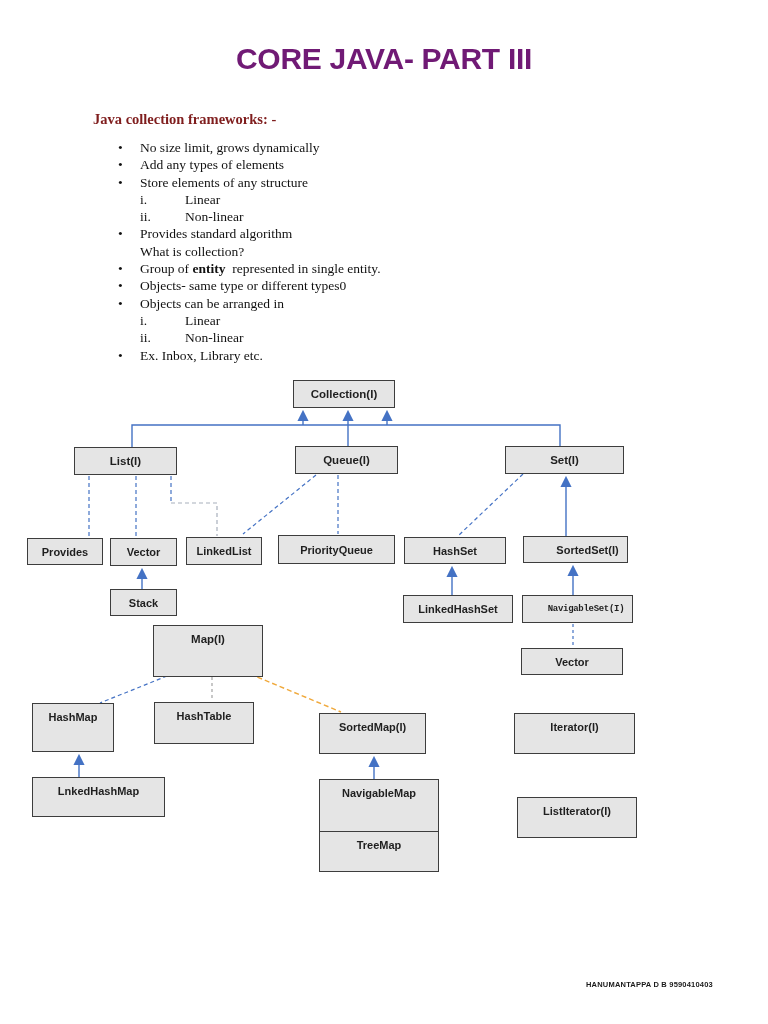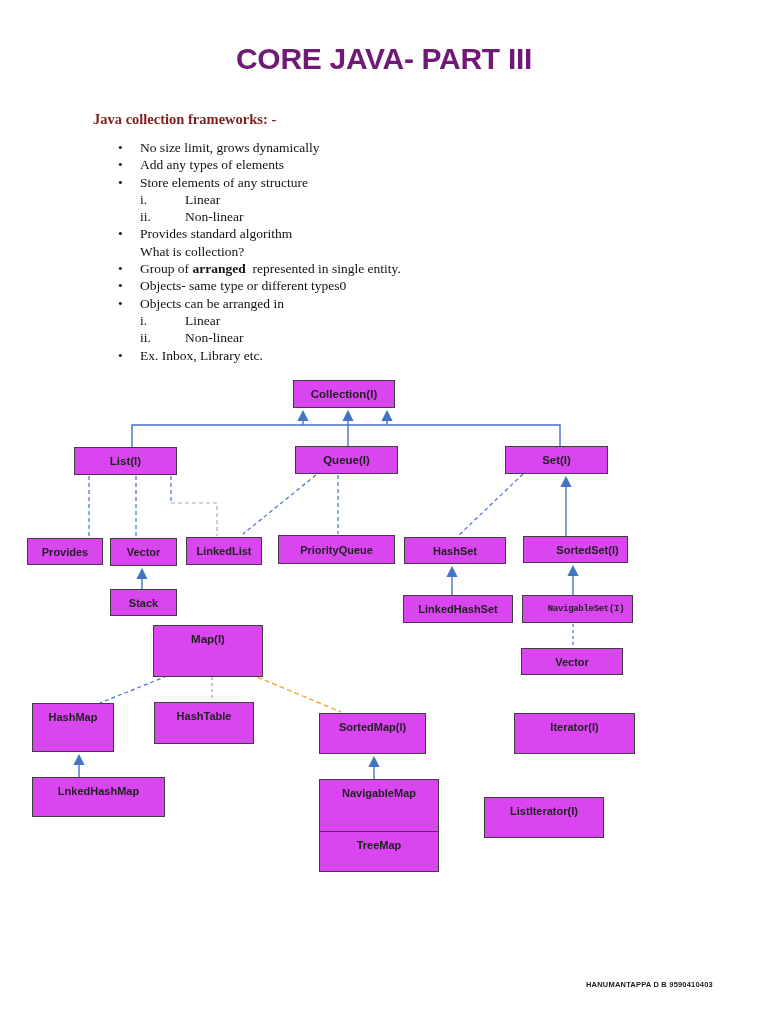--- a/index.html
+++ b/index.html
@@ -20,21 +20,21 @@
   .brow { display:flex; line-height:17.3px; font-size:13.5px; color:#111; }
   .brow .marker { flex:0 0 22px; width:22px; }
   .brow.roman { padding-left:22px; }
   .brow.roman .marker { flex:0 0 45px; width:45px; }
   .brow.plain { padding-left:22px; }
   .bold { font-weight:bold; }
 
   .diagram { position:absolute; left:0; top:0; width:768px; height:1024px; }
   .connectors { position:absolute; left:0; top:0; pointer-events:none; }
   .node {
-    position:absolute; box-sizing:border-box; background:#d946ef;
+    position:absolute; box-sizing:border-box; background:#e5e5e5;
     border:1.6px solid #3d3d3d;
     display:flex; align-items:center; justify-content:center;
     font-family:"Liberation Sans", sans-serif; font-weight:700;
     font-size:11px; color:#1f1f1f; text-align:center;
   }
   .node.tall { align-items:flex-start; padding-top:7px; }
   .node.mono { font-family:"Liberation Mono", monospace; font-size:9px; letter-spacing:-0.3px; }
   .node.lg { font-size:11.5px; }
 
   .footer-text {
@@ -75,21 +75,21 @@
       </div>
       <div class="brow bullet">
         <span class="marker">•</span>
         <span class="btext"><span>Provides standard algorithm</span></span>
       </div>
       <div class="brow plain">
         <span class="btext"><span>What is collection?</span></span>
       </div>
       <div class="brow bullet">
         <span class="marker">•</span>
-        <span class="btext"><span>Group of </span><span class="bold">arranged</span><span>&nbsp; represented in single entity.</span></span>
+        <span class="btext"><span>Group of </span><span class="bold">entity</span><span>&nbsp; represented in single entity.</span></span>
       </div>
       <div class="brow bullet">
         <span class="marker">•</span>
         <span class="btext"><span>Objects- same type or different types0</span></span>
       </div>
       <div class="brow bullet">
         <span class="marker">•</span>
         <span class="btext"><span>Objects can be arranged in</span></span>
       </div>
       <div class="brow roman">
@@ -139,21 +139,21 @@
       <path d="M385,821 L385,830" fill="none" stroke="#4472C4" stroke-width="1.2" stroke-dasharray="3 3"></path>
 
       <path d="M212,677 L212,701" fill="none" stroke="#9B9B9B" stroke-width="1.1" stroke-dasharray="3 3"></path>
 
       <path d="M250,674 L341,712" fill="none" stroke="#F0A93C" stroke-width="1.4" stroke-dasharray="5 3"></path>
     </svg>
 
     <div class="node lg" style="left:293px; top:380px; width:102px; height:28px;">Collection(I)</div>
     <div class="node lg" style="left:74px; top:447px; width:103px; height:28px;">List(I)</div>
     <div class="node lg" style="left:295px; top:446px; width:103px; height:28px;">Queue(I)</div>
-    <div class="node lg" style="left:505px; top:446px; width:103px; height:28px;">Set(I)</div>
+    <div class="node lg" style="left:505px; top:446px; width:119px; height:28px;">Set(I)</div>
 
     <div class="node" style="left:27px; top:538px; width:76px; height:27px;">Provides</div>
     <div class="node" style="left:110px; top:538px; width:67px; height:28px;">Vector</div>
     <div class="node" style="left:186px; top:537px; width:76px; height:28px;">LinkedList</div>
     <div class="node" style="left:278px; top:535px; width:117px; height:29px;">PriorityQueue</div>
     <div class="node" style="left:404px; top:537px; width:102px; height:27px;">HashSet</div>
     <div class="node" style="left:523px; top:536px; width:105px; height:27px;padding-left:24px;">SortedSet(I)</div>
 
     <div class="node" style="left:110px; top:589px; width:67px; height:27px;">Stack</div>
     <div class="node" style="left:403px; top:595px; width:110px; height:28px;">LinkedHashSet</div>
@@ -161,20 +161,20 @@
     <div class="node" style="left:521px; top:648px; width:102px; height:27px;">Vector</div>
 
     <div class="node tall lg" style="left:153px; top:625px; width:110px; height:52px;">Map(I)</div>
     <div class="node tall" style="left:32px; top:703px; width:82px; height:49px;">HashMap</div>
     <div class="node tall" style="left:154px; top:702px; width:100px; height:42px;">HashTable</div>
     <div class="node tall" style="left:319px; top:713px; width:107px; height:41px;">SortedMap(I)</div>
     <div class="node tall" style="left:514px; top:713px; width:121px; height:41px;">Iterator(I)</div>
 
     <div class="node tall" style="left:32px; top:777px; width:133px; height:40px;">LnkedHashMap</div>
     <div class="node tall" style="left:319px; top:779px; width:120px; height:56px;">NavigableMap</div>
-    <div class="node tall" style="left:484px; top:797px; width:120px; height:41px;">ListIterator(I)</div>
+    <div class="node tall" style="left:517px; top:797px; width:120px; height:41px;">ListIterator(I)</div>
     <div class="node tall" style="left:319px; top:831px; width:120px; height:41px;">TreeMap</div>
 
   </div>
 
   <div class="footer-text">HANUMANTAPPA D B 9590410403</div>
 
 </div>
 
 </body></html>

